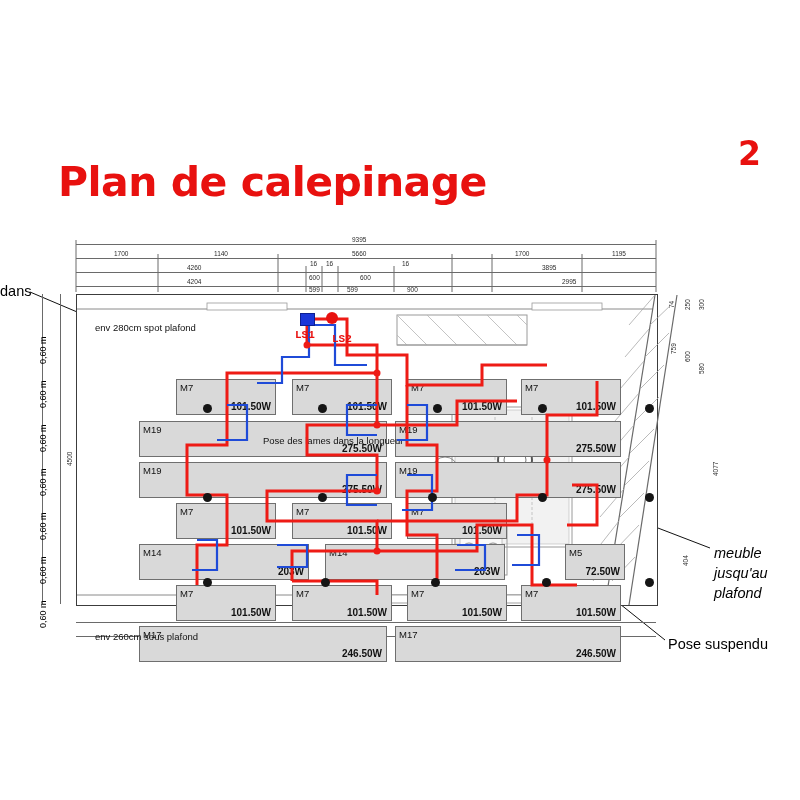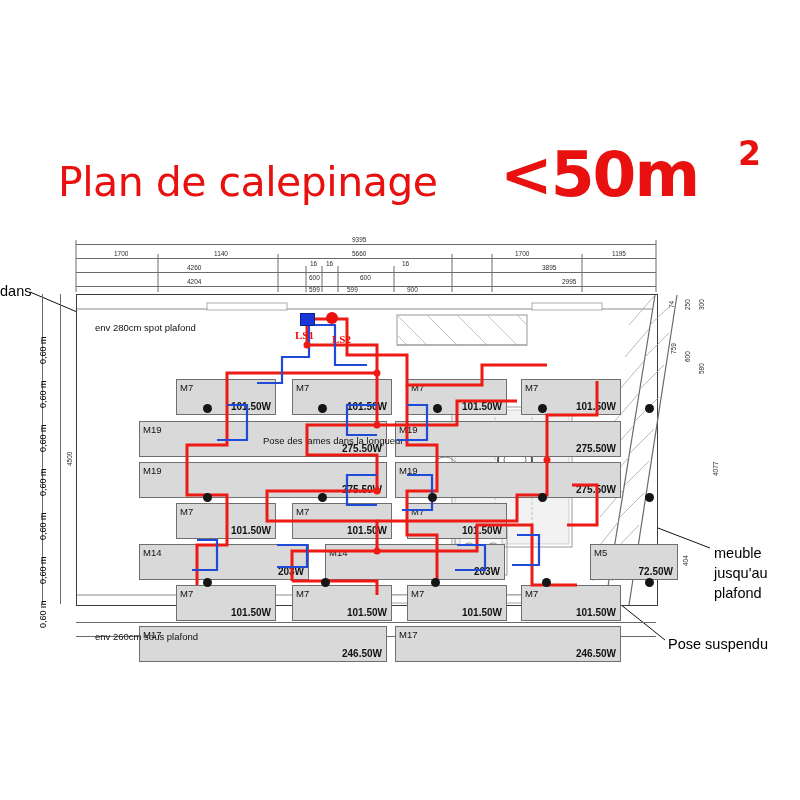--- a/index.html
+++ b/index.html
@@ -28,21 +28,21 @@
     left: 52px;
     top: 150px;
     width: 700px;
     height: 70px;
   }
   .title-main {
     position: absolute;
     left: 6px;
     top: 8px;
     font-family: "DejaVu Sans", sans-serif;
-    font-weight: normal;
+    font-weight: bold;
     font-size: 41px;
     color: #e8110f;
     letter-spacing: -0.5px;
     white-space: nowrap;
   }
   .title-big {
     position: absolute;
     left: 448px;
     top: -12px;
     font-family: "DejaVu Sans", sans-serif;
@@ -64,21 +64,21 @@
 
   
   .anno {
     position: absolute;
     font-family: "Liberation Sans", sans-serif;
     font-size: 14.5px;
     color: #000;
     white-space: nowrap;
   }
   .anno-spot { left: 0px; top: 283px; }
-  .anno-meuble { left: 714px; top: 543px; line-height: 20px; white-space: normal; width: 84px;}
+  .anno-meuble { left: 714px; top: 543px; line-height: 20px; white-space: normal; width: 84px; font-style: italic;}
   .anno-hotte { left: 668px; top: 636px; }
 
   
   .plan {
     position: absolute;
     left: 22px;
     top: 236px;
     width: 710px;
     height: 410px;
   }
@@ -166,21 +166,21 @@
   .spotdot {
     position: absolute;
     width: 9px;
     height: 9px;
     border-radius: 50%;
     background: #151515;
   }
 
   .ls-label {
     position: absolute;
-    font-family: Liberation Serif, serif;
+    font-family: Liberation Mono, monospace;
     font-size: 11px;
     font-weight: bold;
     color: #e8110f;
     white-space: nowrap;
   }
 
   .blue-box {
     position: absolute;
     width: 13px;
     height: 11px;
@@ -211,21 +211,20 @@
     pointer-events: none;
   }
 </style>
 </head>
 <body>
 
 <div id="stage">
 
   <div class="title-wrap">
     <span class="title-main">Plan de calepinage</span>
-    <span class="title-big">&lt;50m</span>
     <span class="title-sup">2</span>
   </div>
 
   <svg class="anno-lines">
     <line x1="30" y1="292" x2="155" y2="345" stroke="#111" stroke-width="1"></line>
     <line x1="710" y1="548" x2="585" y2="500" stroke="#111" stroke-width="1"></line>
     <line x1="665" y1="640" x2="560" y2="556" stroke="#111" stroke-width="1"></line>
   </svg>
 
   <div class="anno anno-spot">dans</div>
@@ -409,21 +408,21 @@
             <span class="cab-watt">101.50W</span>
           </div>
           <div class="cab" style="left: 62px; top: 249px; width: 170px; height: 36px;">
             <span class="cab-label">M14</span>
             <span class="cab-watt">203W</span>
           </div>
           <div class="cab" style="left: 248px; top: 249px; width: 180px; height: 36px;">
             <span class="cab-label">M14</span>
             <span class="cab-watt">203W</span>
           </div>
-          <div class="cab" style="left: 513px; top: 249px; width: 88px; height: 36px;">
+          <div class="cab" style="left: 488px; top: 249px; width: 60px; height: 36px;">
             <span class="cab-label">M5</span>
             <span class="cab-watt">72.50W</span>
           </div>
           <div class="cab" style="left: 99px; top: 290px; width: 100px; height: 36px;">
             <span class="cab-label">M7</span>
             <span class="cab-watt">101.50W</span>
           </div>
           <div class="cab" style="left: 215px; top: 290px; width: 100px; height: 36px;">
             <span class="cab-label">M7</span>
             <span class="cab-watt">101.50W</span>

